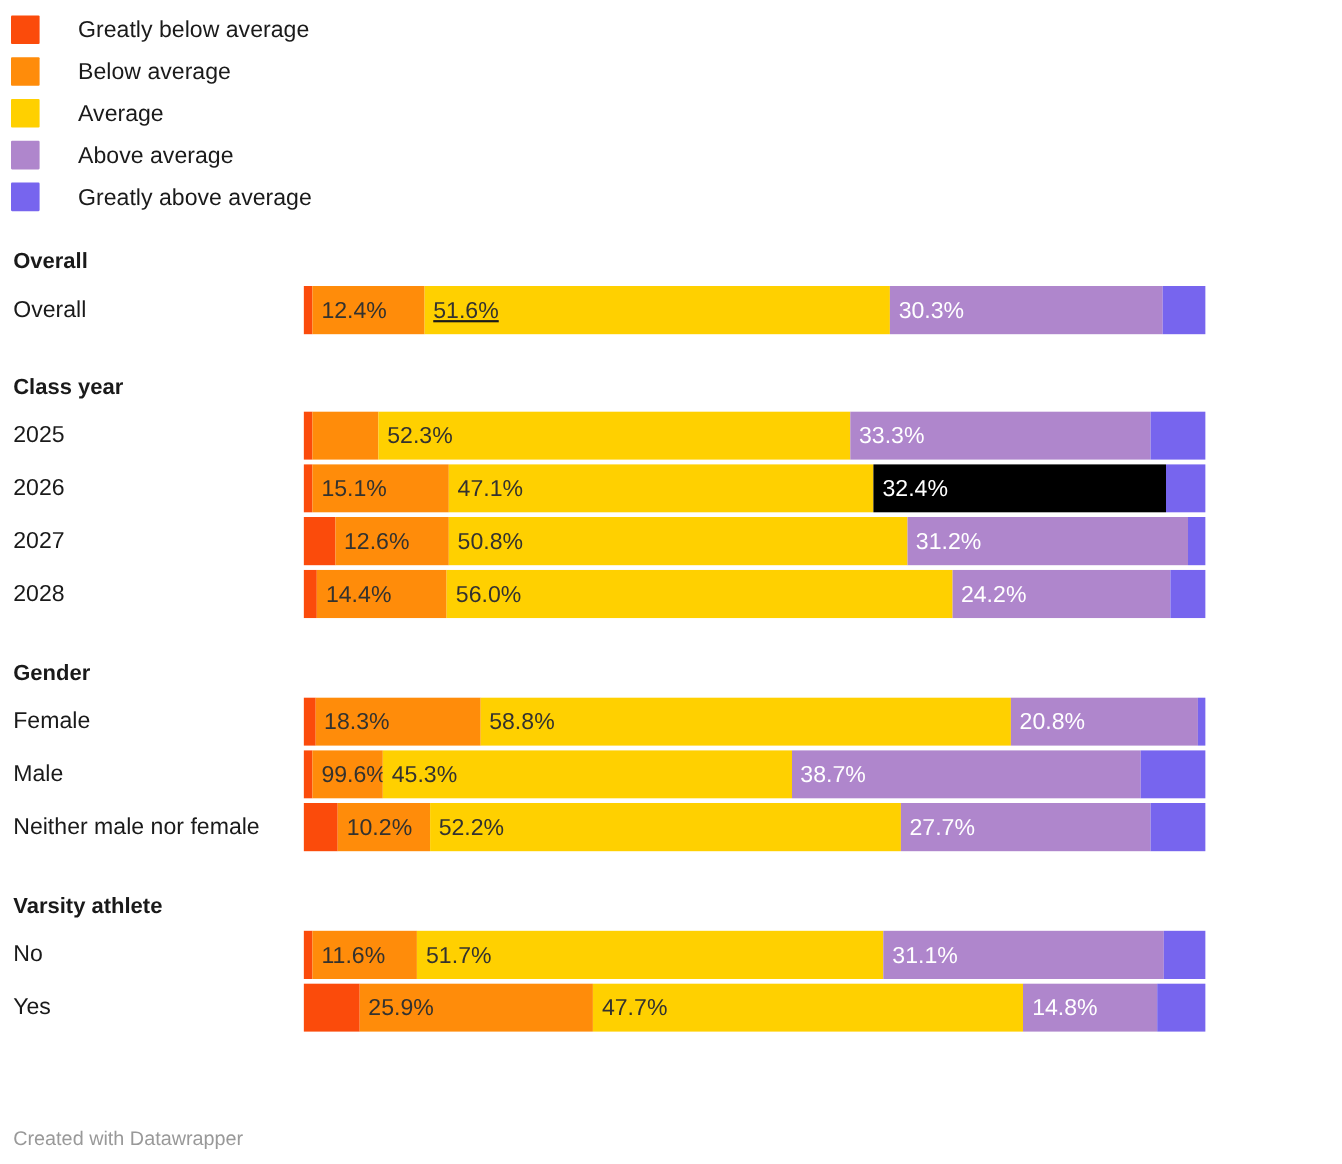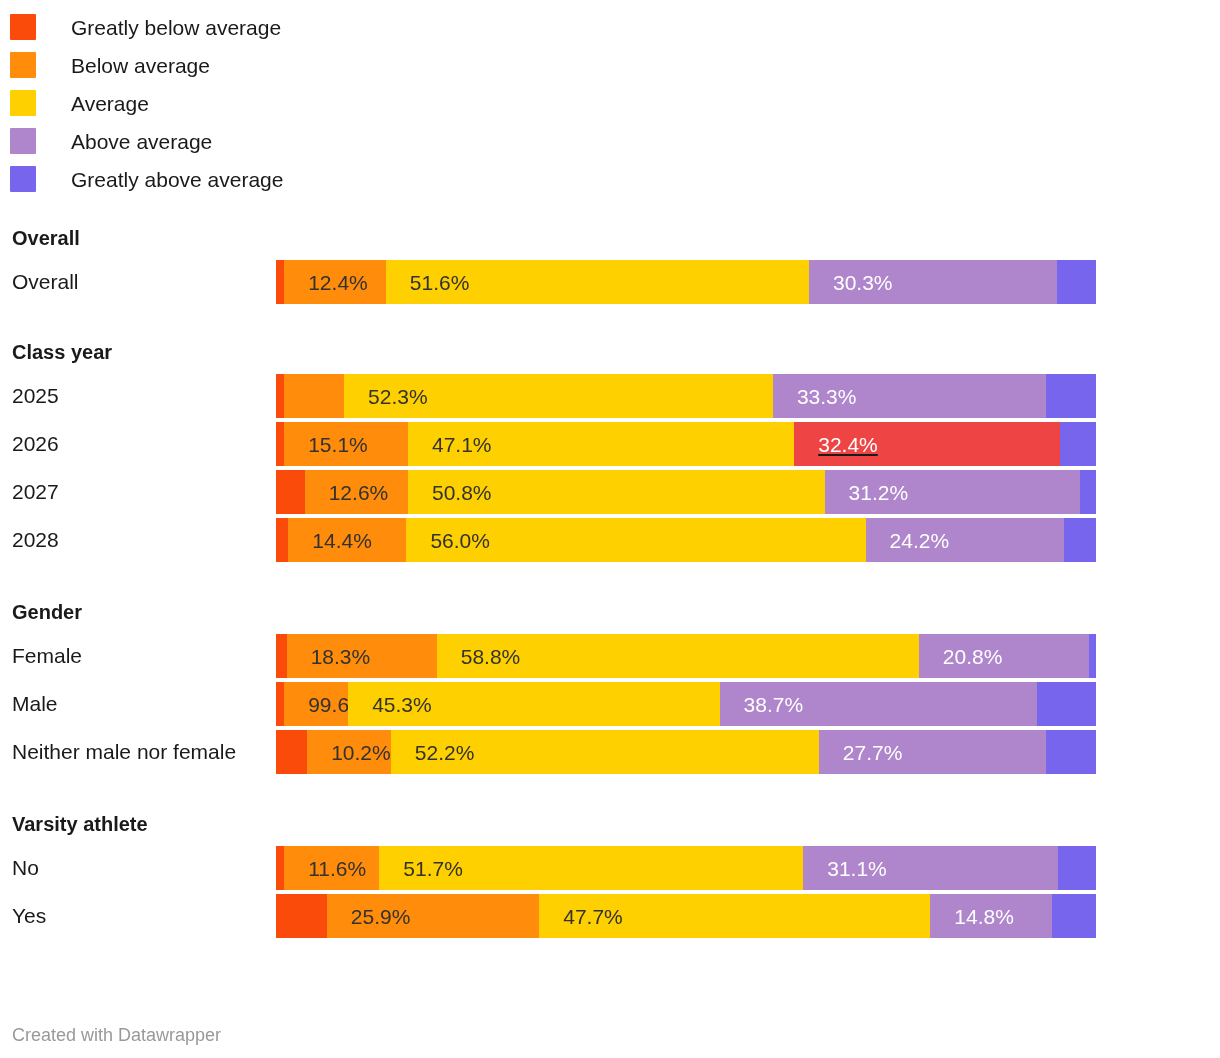--- a/index.html
+++ b/index.html
@@ -88,21 +88,21 @@
     height: 100%;
     position: relative;
     display: flex;
     align-items: center;
     box-sizing: border-box;
     overflow: hidden;
   }
   .seg-label {
     font-size: 21px;
     line-height: 1;
-    padding-left: 24px;
+    padding-left: 8px;
     white-space: nowrap;
     pointer-events: none;
   }
   .seg.dark .seg-label { color: #33322f; }
   .seg.light .seg-label { color: #ffffff; }
 
   
   .group.g-overall { margin-bottom: 30px; }
   .group.g-class   { margin-bottom: 32px; margin-top: 16px; }
   .group.g-gender  { margin-bottom: 32px; }
@@ -147,21 +147,21 @@
 <div id="chart">
     <div class="group g-overall">
       <div class="group-title">Overall</div>
       <div class="row">
         <div class="row-label">Overall</div>
         <div class="bar">
           <div class="seg dark" title="Greatly below average" style="background: rgb(251, 75, 11); width: 1%;"></div>
           <div class="seg dark" title="Below average" style="background: rgb(255, 140, 10); width: 12.4%;">
             <span class="seg-label">12.4%</span>
           </div>
-          <div class="seg dark" title="Average" style="background: rgb(255, 208, 0); width: 51.6%;">
+          <div class="seg dark" title="Average" style="background: rgb(255, 208, 0); width: 51.6%; text-decoration: underline;">
             <span class="seg-label">51.6%</span>
           </div>
           <div class="seg light" title="Above average" style="background: rgb(175, 134, 204); width: 30.3%;">
             <span class="seg-label">30.3%</span>
           </div>
           <div class="seg light" title="Greatly above average" style="background: rgb(119, 101, 238); width: 4.7%;"></div>
         </div>
       </div>
     </div>
     <div class="group g-class">
@@ -183,21 +183,21 @@
       <div class="row">
         <div class="row-label">2026</div>
         <div class="bar">
           <div class="seg dark" title="Greatly below average" style="background: rgb(251, 75, 11); width: 1%;"></div>
           <div class="seg dark" title="Below average" style="background: rgb(255, 140, 10); width: 15.1%;">
             <span class="seg-label">15.1%</span>
           </div>
           <div class="seg dark" title="Average" style="background: rgb(255, 208, 0); width: 47.1%;">
             <span class="seg-label">47.1%</span>
           </div>
-          <div class="seg light" title="Above average" style="background: #ef4444; width: 32.4%; text-decoration: underline;">
+          <div class="seg light" title="Above average" style="background: #000000; width: 32.4%;">
             <span class="seg-label">32.4%</span>
           </div>
           <div class="seg light" title="Greatly above average" style="background: rgb(119, 101, 238); width: 4.4%;"></div>
         </div>
       </div>
       <div class="row">
         <div class="row-label">2027</div>
         <div class="bar">
           <div class="seg dark" title="Greatly below average" style="background: rgb(251, 75, 11); width: 3.5%;"></div>
           <div class="seg dark" title="Below average" style="background: rgb(255, 140, 10); width: 12.6%;">

